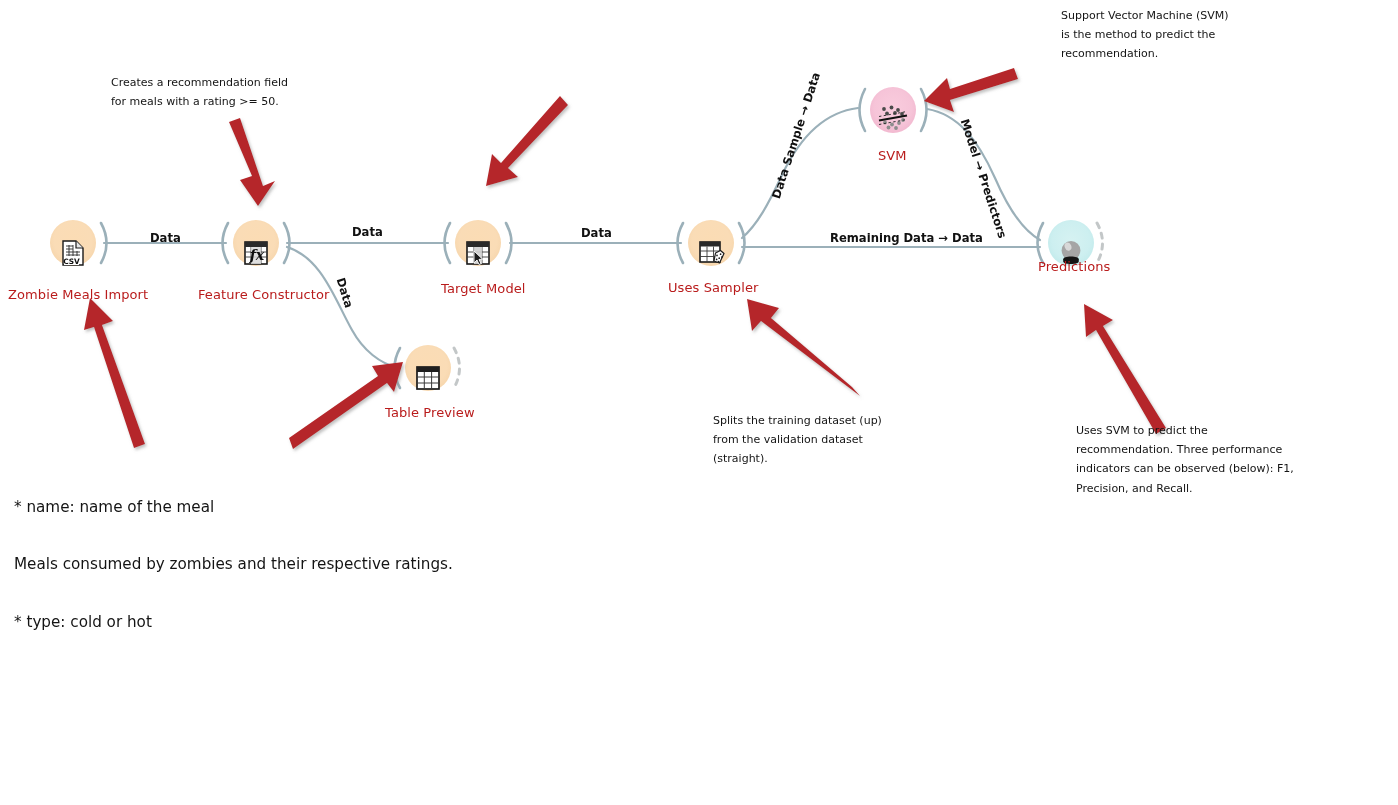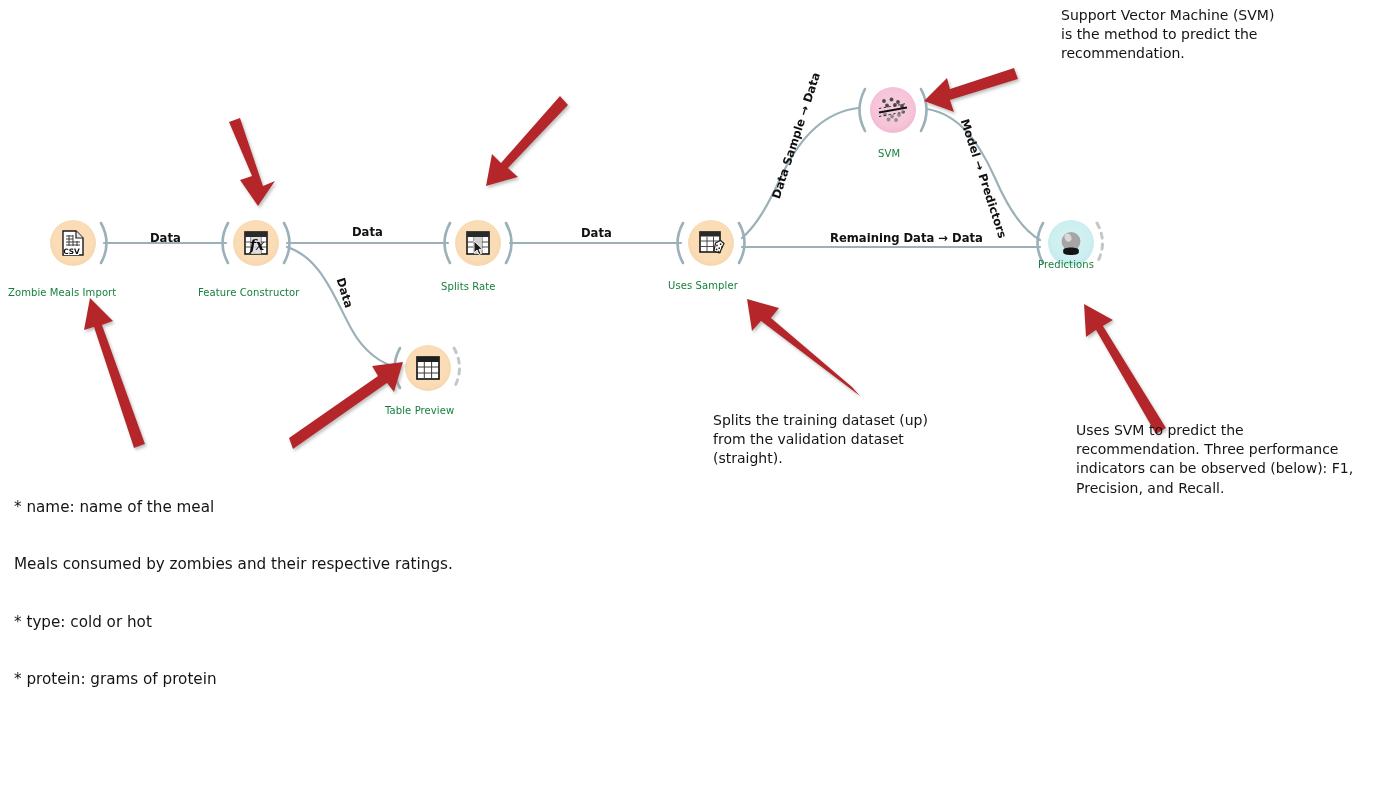--- a/index.html
+++ b/index.html
@@ -29,45 +29,45 @@
     height: 805px;
     overflow: visible;
   }
   
   .node {
     position: absolute;
     width: 46px;
     height: 46px;
     border-radius: 50%;
     display: flex;
-    align-items: center;
+    align-items: flex-end;
     justify-content: center;
   }
   .node-halo-orange {
     background: radial-gradient(circle at 50% 45%, #fbdcb4 0%, #fadcb6 55%, #f7d7ae 72%, rgba(250,222,185,0.55) 88%, rgba(250,222,185,0.15) 100%);
   }
   .node-halo-pink {
     background: radial-gradient(circle at 50% 45%, #f9ccdd 0%, #f6c4d8 55%, #f2b9d0 74%, rgba(244,192,214,0.5) 90%, rgba(244,192,214,0.12) 100%);
   }
   .node-halo-cyan {
     background: radial-gradient(circle at 50% 45%, #d6f2f2 0%, #cdeff0 55%, #c3ebec 74%, rgba(200,238,238,0.5) 90%, rgba(200,238,238,0.12) 100%);
   }
   .node-label {
     position: absolute;
-    font-size: 10px;
-    color: #15803d;
+    font-size: 13px;
+    color: #b91c1c;
     white-space: nowrap;
     text-align: center;
     letter-spacing: 0.1px;
   }
   .icon-svg { display:block; }
   
   .anno {
     position: absolute;
-    font-size: 14px;
+    font-size: 11px;
     line-height: 19.2px;
     color: #141414;
     white-space: pre;
   }
   .desc {
     position: absolute;
     font-size: 15.2px;
     line-height: 19.1px;
     color: #141414;
     white-space: pre;
@@ -190,21 +190,21 @@
           <line x1="2" y1="12" x2="24" y2="12"></line>
             <line x1="2" y1="17" x2="24" y2="17"></line>
           <line x1="9" y1="7" x2="9" y2="24"></line>
             <line x1="17" y1="7" x2="17" y2="24"></line>
         </g>
         <rect x="9" y="7" width="8" height="17" fill="#cfcfcf" opacity="0.9"></rect>
         <path d="M9 11 L9 23 L12 20 L14 24.5 L16 23.6 L14 19.4 L17.6 19.2 Z" fill="#1c1c1c" stroke="#ffffff" stroke-width="0.9"></path>
       </svg>
     </span>
   </div>
-  <div class="node-label" style="left:441px; top:281px;">Splits Rate</div>
+  <div class="node-label" style="left:441px; top:281px;">Target Model</div>
 
   <div class="node node-halo-orange" style="left:688px; top:220px;">
     <span>
       <svg class="icon-svg" width="27" height="26" viewBox="0 0 27 26">
         <rect x="2" y="2" width="20" height="20" fill="#ffffff" stroke="#1a1a1a" stroke-width="1.6"></rect>
         <rect x="2" y="2" width="20" height="4.5" fill="#2a2a2a"></rect>
         <g stroke="#3a3a3a" stroke-width="0.9">
           <line x1="2" y1="11" x2="22" y2="11"></line>
             <line x1="2" y1="16.5" x2="22" y2="16.5"></line>
           <line x1="9" y1="6.5" x2="9" y2="22"></line>
@@ -306,36 +306,37 @@
       <path d="M 860 396 L 852 387 L 771 318 L 779 308 L 747 299 L 752 331 L 761 321 Z"></path>
 
       <path d="M 1166 428 L 1156 434 L 1096 330 L 1086 337 L 1084 304 L 1113 320 L 1103 326 Z"></path>
 
       <path d="M 134 448 L 145 444 L 102 325 L 113 321 L 90 298 L 84 330 L 94 327 Z"></path>
 
       <path d="M 293 449 L 289 438 L 378 376 L 372 366 L 403 362 L 394 392 L 387 383 Z"></path>
     </g>
   </svg>
 
+  <div class="anno" style="left:111px; top:73px;">Creates a recommendation field
+for meals with a rating &gt;= 50.</div>
   <div class="anno" style="left:1061px; top:6px;">Support Vector Machine (SVM)
 is the method to predict the
 recommendation.</div>
   <div class="anno" style="left:713px; top:411px;">Splits the training dataset (up)
 from the validation dataset
 (straight).</div>
   <div class="anno" style="left:1076px; top:421px;">Uses SVM to predict the
 recommendation. Three performance
 indicators can be observed (below): F1,
 Precision, and Recall.</div>
 
   <div class="desc" style="left:14px; top:460px;">
     <div>* name: name of the meal</div>
     <div>Meals consumed by zombies and their respective ratings.</div>
     <div>* type: cold or hot</div>
-    <div>* protein: grams of protein</div>
     
     
     
     
     
     
     
     
     
     

